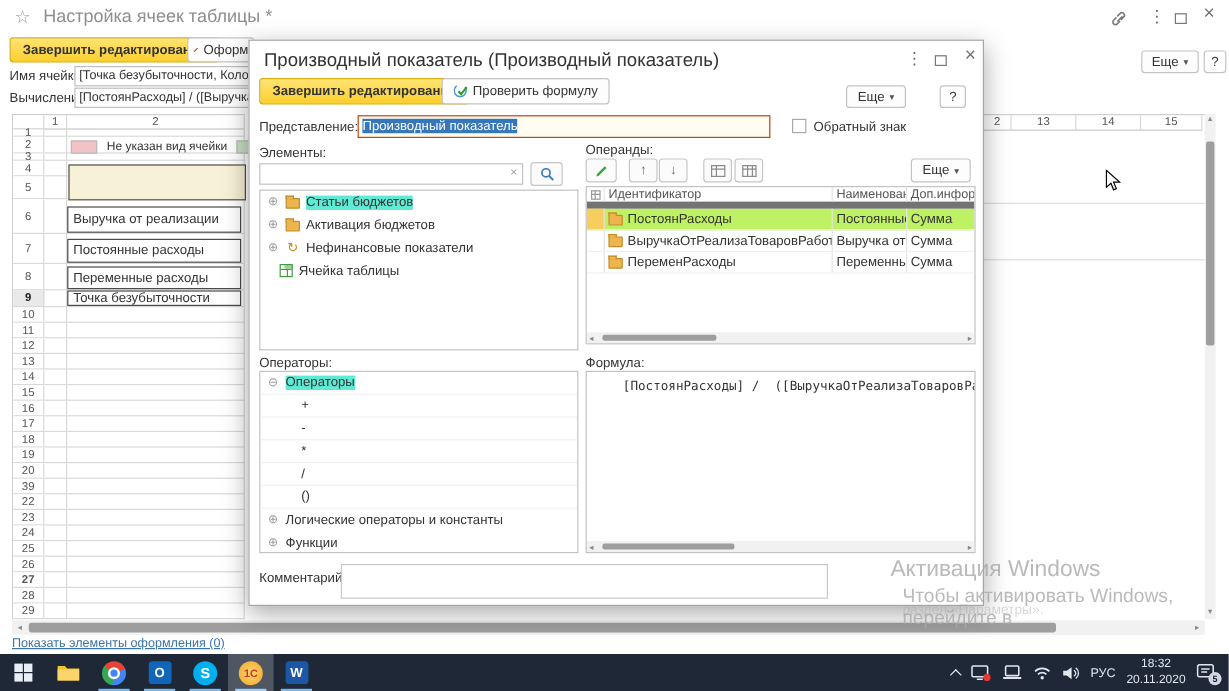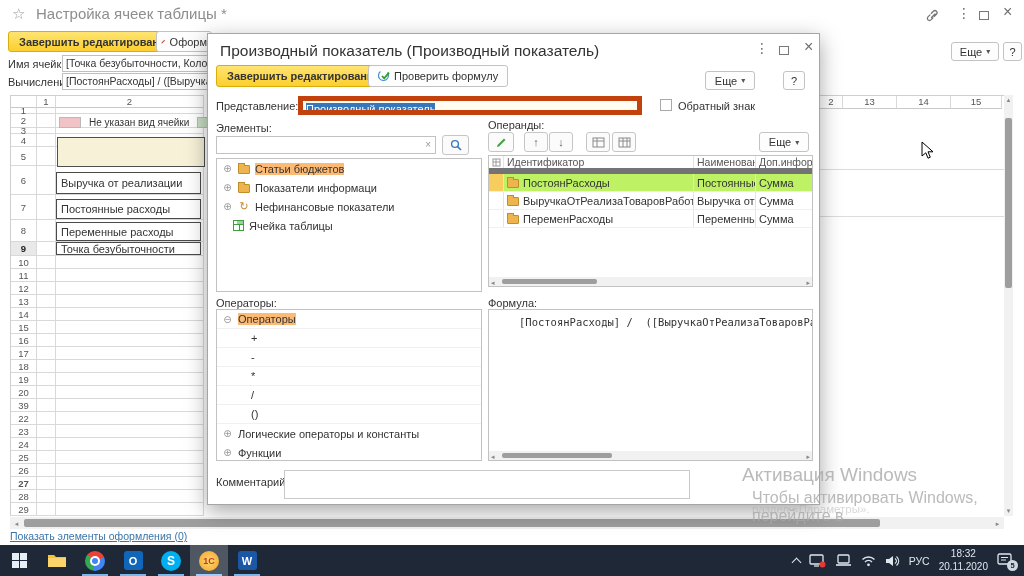--- a/index.html
+++ b/index.html
@@ -39,21 +39,21 @@
   .sb-arrow{position:absolute;font-size:7px;color:#888;line-height:10px;text-align:center}
   
   .flink{position:absolute;left:10px;top:530px;font-size:10.5px;color:#3a74a8;text-decoration:underline;cursor:pointer}
   
   .dialog{position:absolute;left:207px;top:33px;width:613px;height:472px;background:#fff;border:1px solid #a5a5a5;box-shadow:0 6px 20px rgba(0,0,0,.35)}
   .d-title{position:absolute;left:12px;top:8px;font-size:15.5px;color:#333}
   .grpbox{position:absolute;border:1px solid #c2c2c2;background:#fff;overflow:hidden}
   .lbl{position:absolute;font-size:11px;color:#333}
   .tree-item{display:flex;align-items:center;height:19px;gap:5px;padding-left:5px;font-size:11px;white-space:nowrap}
   .expander{color:#9a9a9a;font-size:10px;width:11px;text-align:center;flex:none}
-  .hl{background:#fdba74}
+  .hl{background:#5eead4}
   .icon-folder{width:12px;height:9px;background:#eeb44d;border:1px solid #c08f2b;border-radius:1px;position:relative;flex:none;margin-top:1px}
   .icon-folder::before{content:"";position:absolute;top:-3px;left:-1px;width:5px;height:2px;background:#eeb44d;border:1px solid #c08f2b;border-bottom:none}
   .icon-refresh{color:#c98a2a;font-size:11px;width:12px;text-align:center;flex:none}
   .icon-table{width:11px;height:11px;border:1px solid #3f9e3f;flex:none;background:
     linear-gradient(#9fcf9f,#9fcf9f) left 3px top 0/100% 3px no-repeat,
     linear-gradient(#3f9e3f,#3f9e3f) 5px 0/1px 100% no-repeat,
     linear-gradient(#3f9e3f,#3f9e3f) 0 3px/100% 1px no-repeat,#fff}
   .op-head,.op-row{display:flex;align-items:center;height:18px;font-size:10.5px;white-space:nowrap}
   .op-head{color:#555;border-bottom:6px solid #737373}
   .op-row{border-bottom:1px solid #f0f0f0;font-size:11px}
@@ -327,21 +327,21 @@
         </svg>
       <span>Проверить формулу</span>
     </button>
     <button class="btn abs" style="right:64px;top:37px;width:50px;height:19px">
       <span>Еще</span>
         <span class="caret">▾</span>
     </button>
     <button class="btn abs" style="right:14px;top:37px;width:22px;height:19px">?</button>
 
     <span class="lbl" style="left:8px;top:66px">Представление:</span>
-    <div class="abs" style="left:90px;top:62px;width:344px;height:19px;border:5px solid #c2410c;background:#fffdf2;font-size:11px;line-height:17px;padding:0 3px;overflow:hidden">
+    <div class="abs" style="left:90px;top:62px;width:344px;height:19px;border:1px solid #c2410c;background:#fffdf2;font-size:11px;line-height:17px;padding:0 3px;overflow:hidden">
       <span class="sel-text">Производный показатель</span>
     </div>
     <span class="abs checkbox" style="left:452px;top:65px"></span>
     <span class="lbl" style="left:470px;top:66px">Обратный знак</span>
 
     <span class="lbl" style="left:8px;top:88px">Элементы:</span>
     <div class="abs" style="left:8px;top:102px;width:220px;height:18px;border:1px solid #c2c2c2">
       <span class="abs" style="right:4px;top:2px;font-size:10px;color:#999">×</span>
     </div>
     <button class="tbtn" style="left:234px;top:101px;width:27px">
@@ -352,21 +352,21 @@
     </button>
     <div class="grpbox" style="left:8px;top:124px;width:266px;height:134px">
       <div class="tree-item">
           <span class="expander">⊕</span>
           <span class="icon-folder"></span>
           <span class="hl">Статьи бюджетов</span>
         </div>
       <div class="tree-item">
           <span class="expander">⊕</span>
           <span class="icon-folder"></span>
-          <span>Показатели информаци</span>
+          <span>Активация бюджетов</span>
         </div>
       <div class="tree-item">
           <span class="expander">⊕</span>
           <span class="icon-refresh">↻</span>
           <span>Нефинансовые показатели</span>
         </div>
       <div class="tree-item" style="padding-left:16px">
           <span class="icon-table"></span>
           <span>Ячейка таблицы</span>
         </div>

